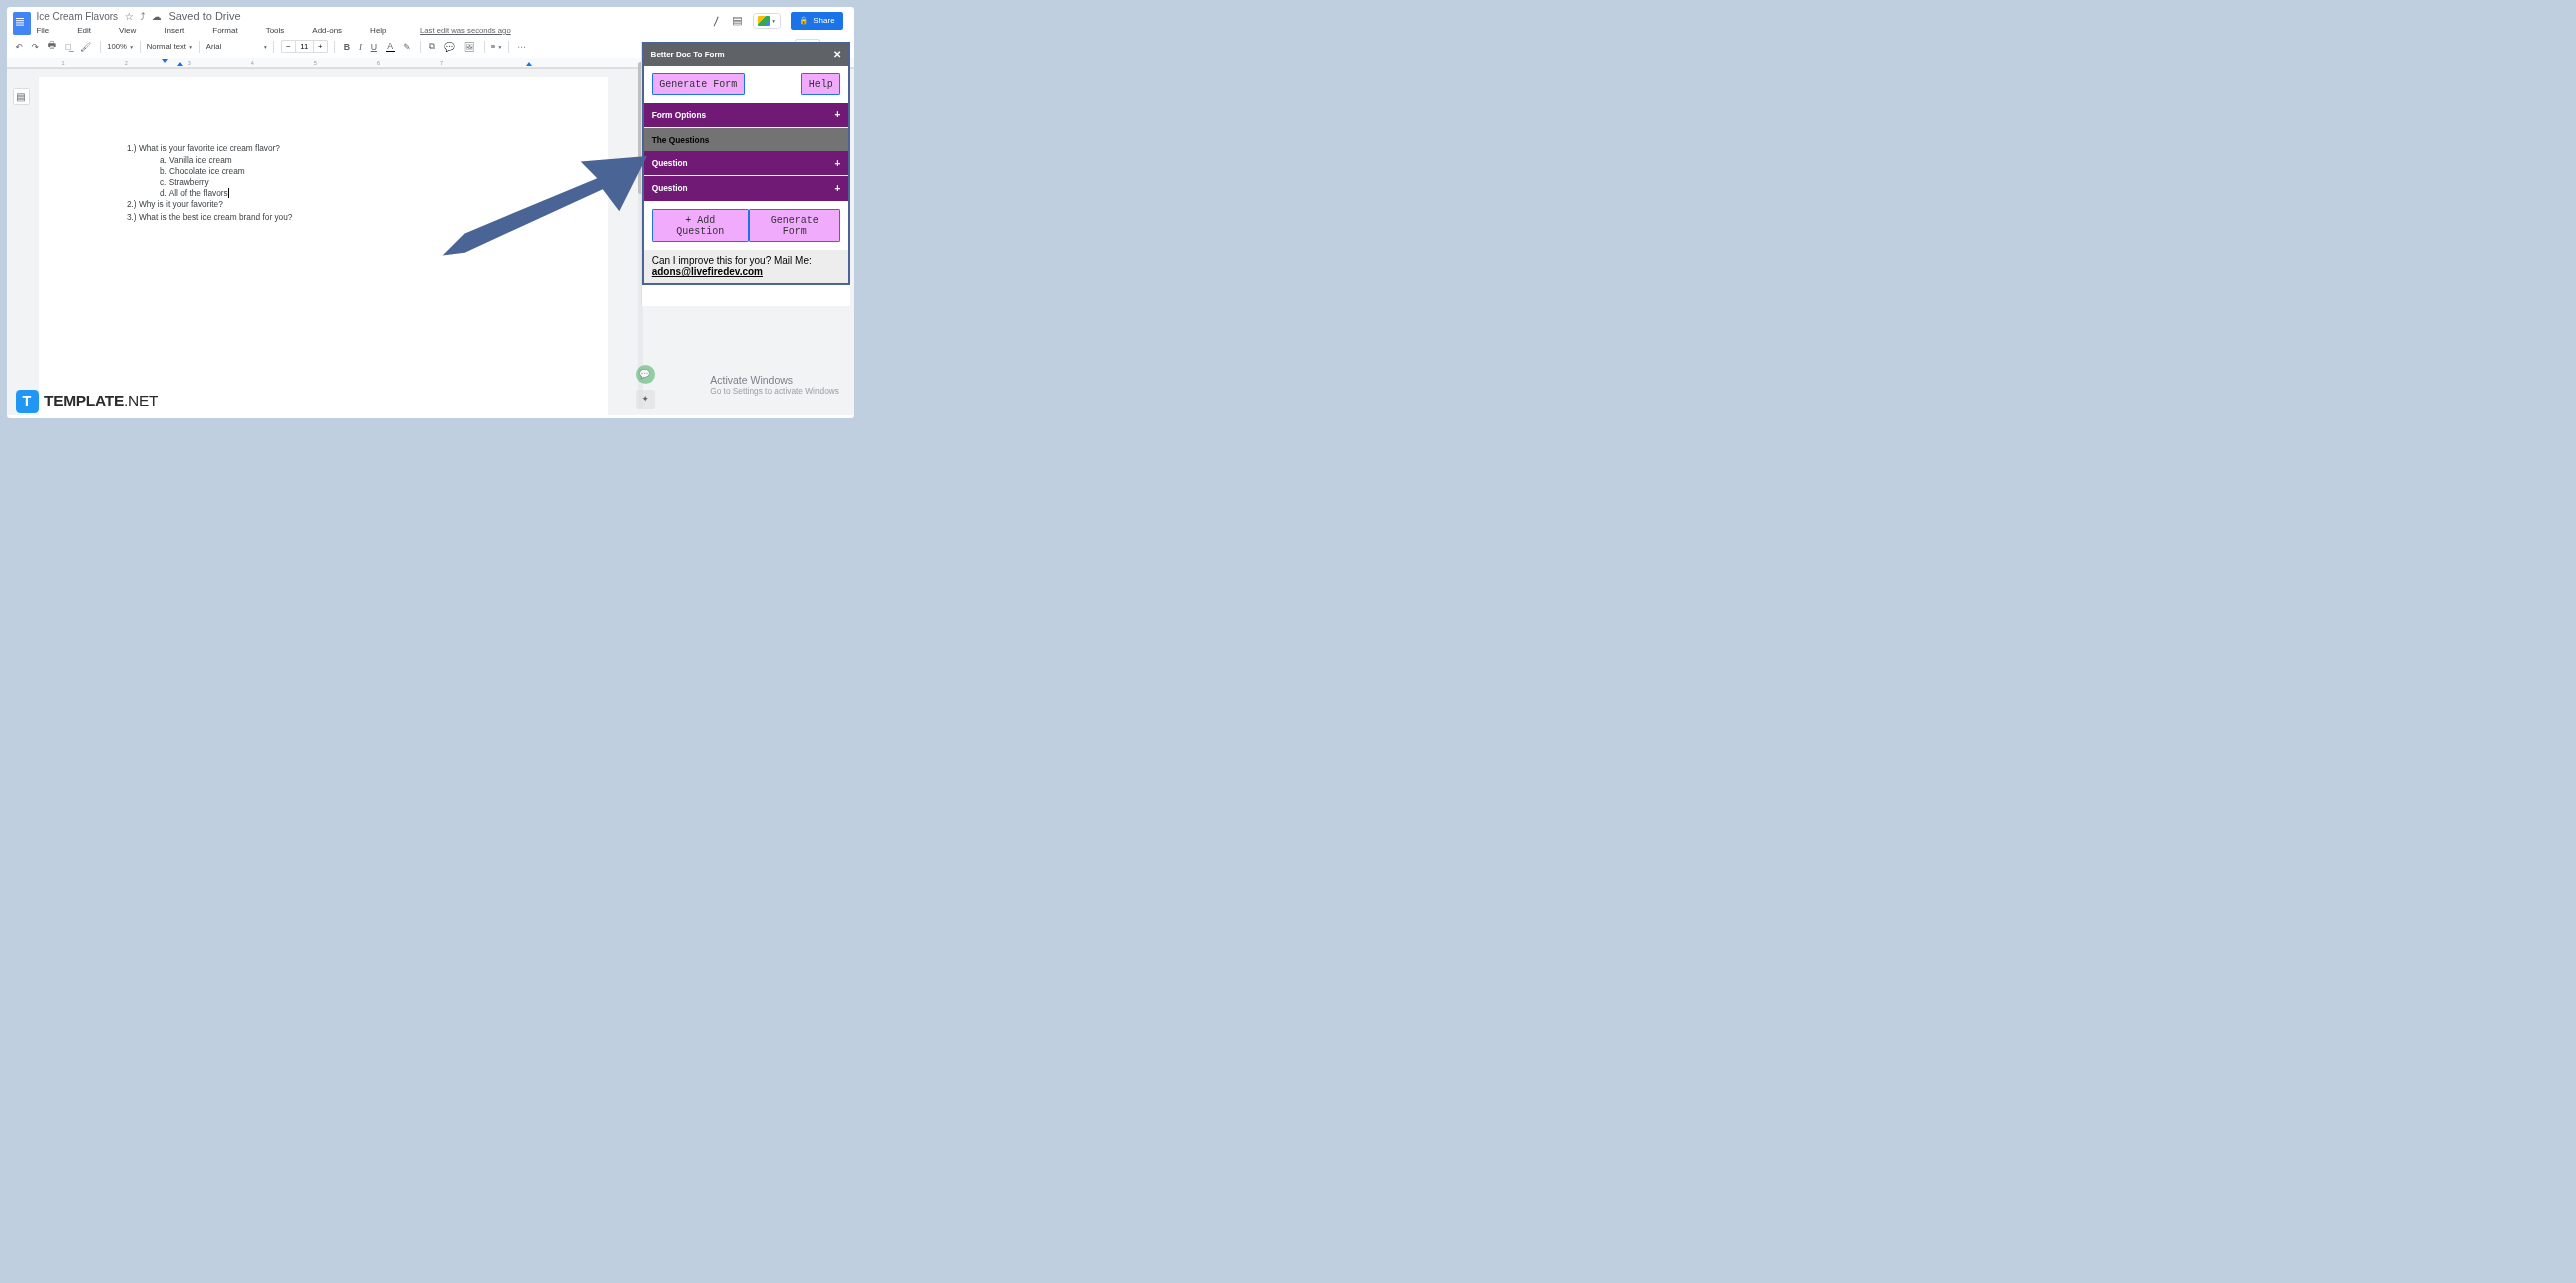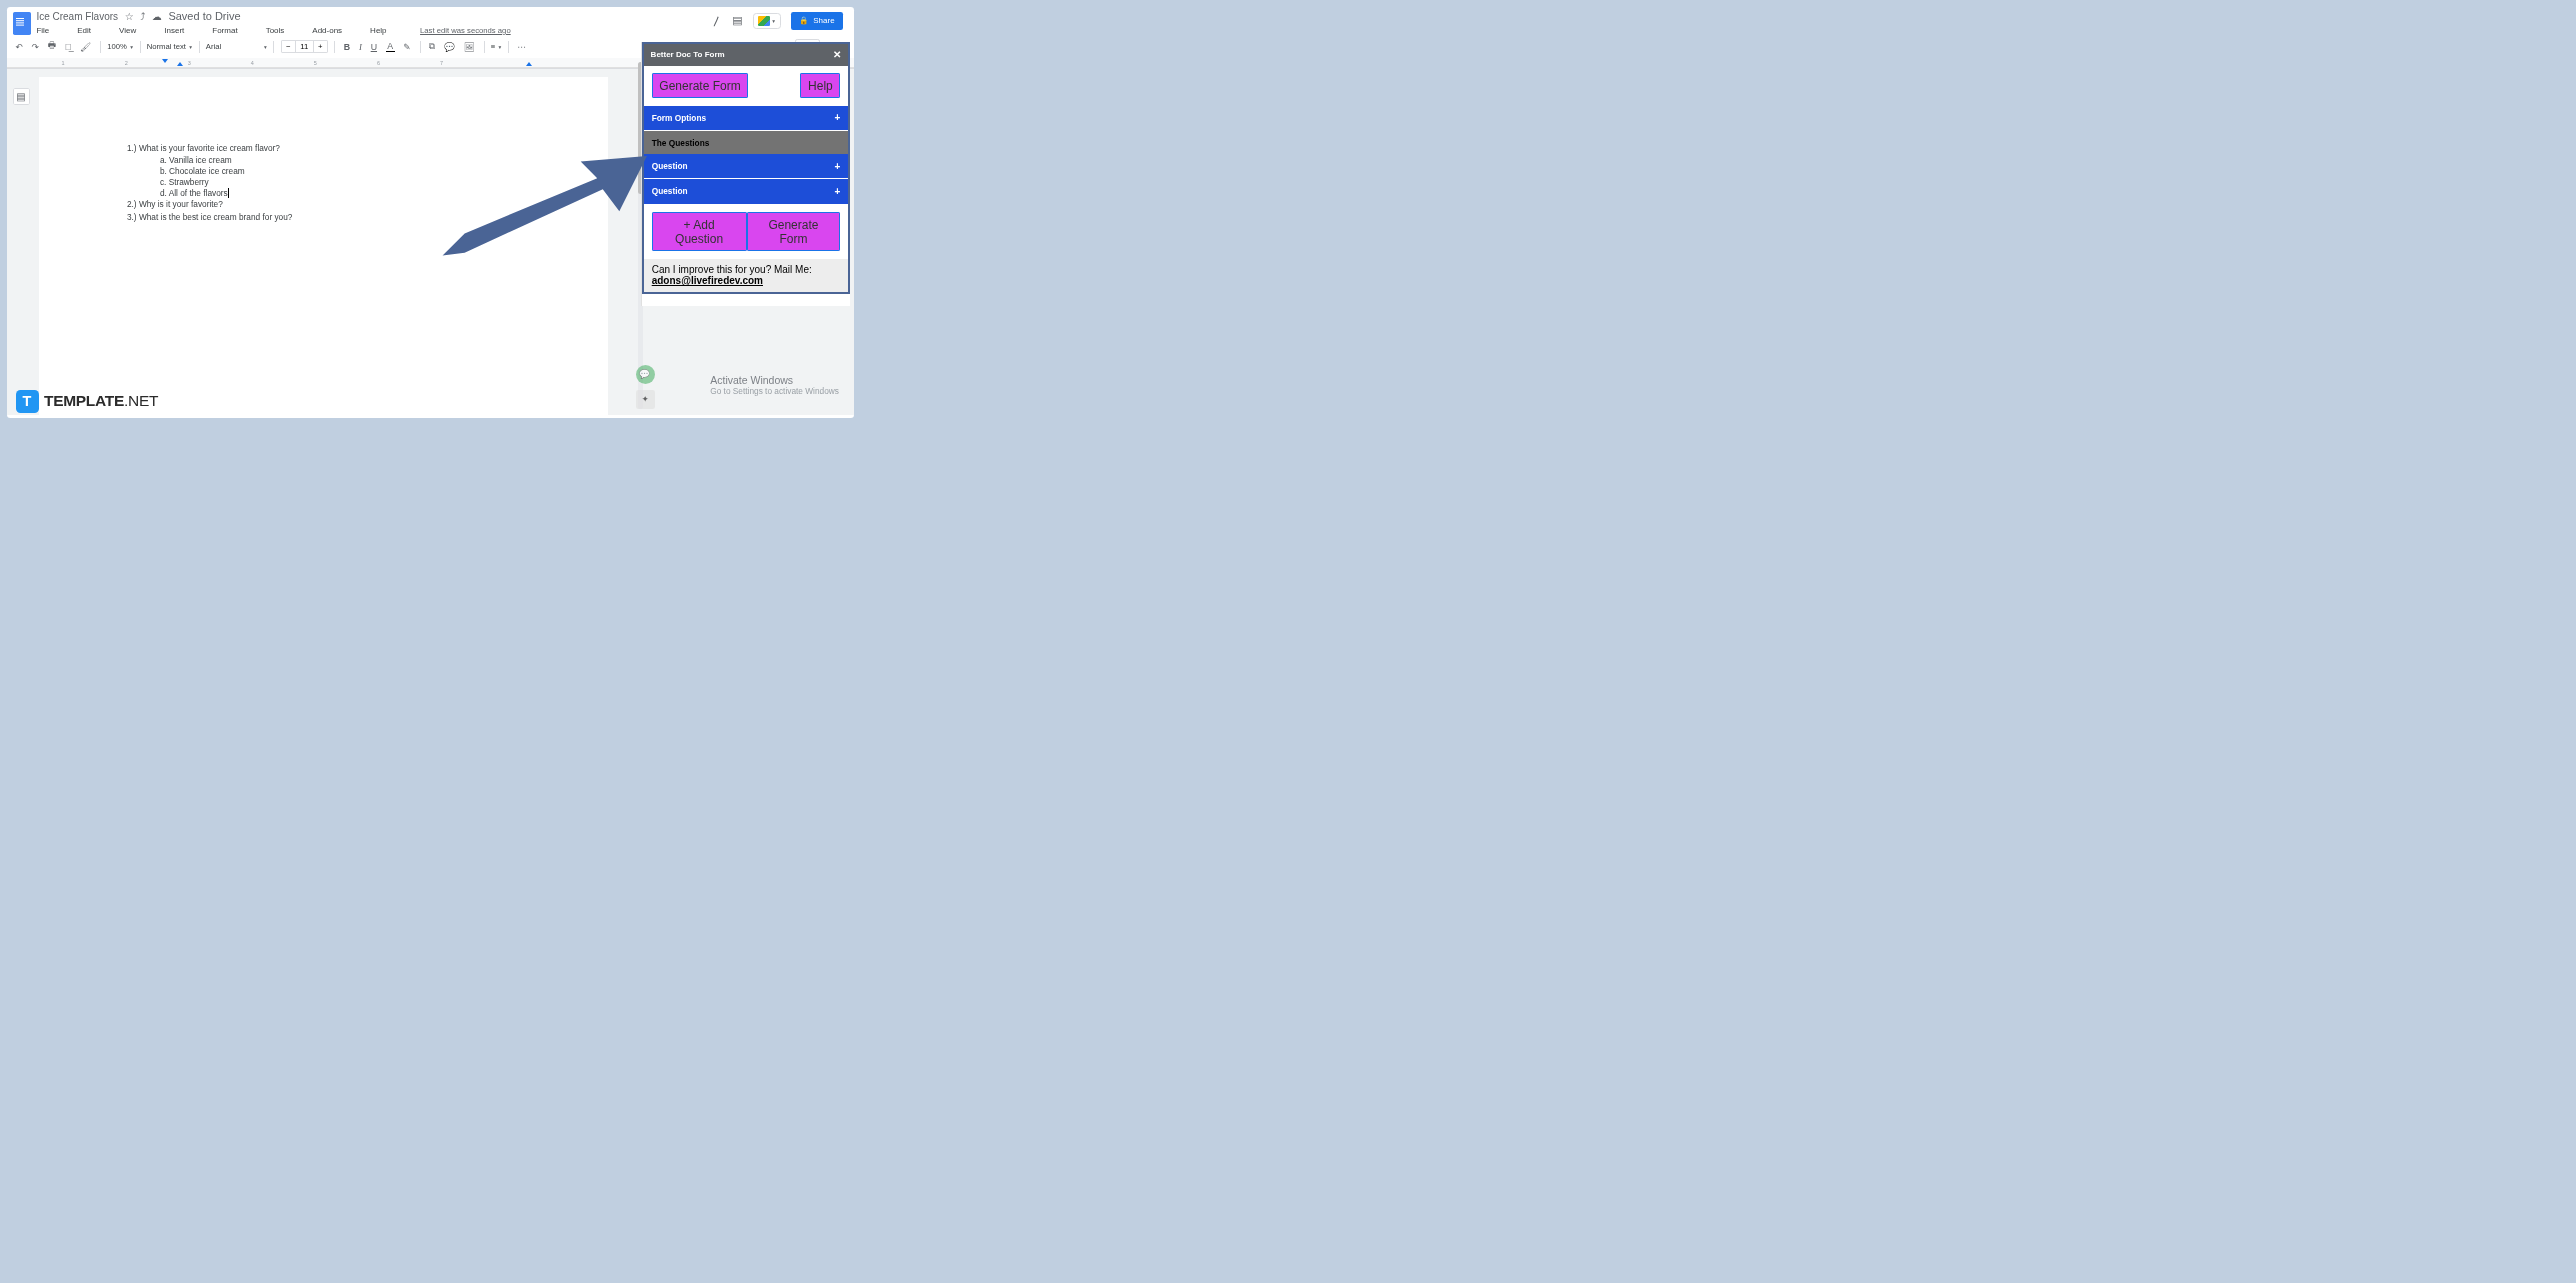--- a/index.html
+++ b/index.html
@@ -47,22 +47,22 @@
 .doc-page { background: #fff; width: 569px; min-height: 662px; margin: 7.7px 0 0 3.3px; padding: 66px 88px 0 88px; font-size: 8.3px; color: #3c4043; }
 .q-line { margin-bottom: 2.2px; }
 .opt { padding-left: 33px; margin-bottom: 1.1px; }
 .cursor { border-right: 0.8px solid #000; padding-right: 0.6px; }
 .side-panel { position: absolute; top: 35px; right: 4.4px; width: 209px; height: 264px; background: #fff; border-left: 0.6px solid #e0e0e0; }
 .addon-box { border: 2.8px solid #4a6495; }
 .addon-header { background: #5f6368; color: #fff; font-size: 8px; font-weight: bold; padding: 5.5px 6.6px; display: flex; justify-content: space-between; align-items: center; }
 .close-x { cursor: pointer; font-size: 10px; }
 .addon-body { background: #fff; }
 .addon-row { display: flex; justify-content: space-between; padding: 7.7px 7.7px; }
-.blue-btn { border: 1.1px solid #1a73e8; background: #d946ef; color: #333; font-size: 12px; padding: 4.4px 6.6px; border-radius: 1.1px; cursor: pointer; }
-.blue-bar { background: #1d4ed8; color: #fff; font-size: 8.3px; font-weight: bold; padding: 6.6px 7.7px; display: flex; justify-content: space-between; align-items: center; border-bottom: 0.6px solid #fff; cursor: pointer; }
+.blue-btn { border: 1.1px solid #1a73e8; background: #f0abfc; color: #333; font-size: 10px; padding: 4.4px 6.6px; border-radius: 1.1px; cursor: pointer; font-family: Liberation Mono, monospace; }
+.blue-bar { background: #701a75; color: #fff; font-size: 8.3px; font-weight: bold; padding: 6.6px 7.7px; display: flex; justify-content: space-between; align-items: center; border-bottom: 0.6px solid #fff; cursor: pointer; }
 .plus { font-size: 10px; }
 .white-bar { background: #737373; color: #000; font-size: 8.3px; font-weight: bold; padding: 6.6px 7.7px; }
 .footer-box { background: #ededed; padding: 5.5px 7.7px; font-size: 10px; }
 .footer-box a { color: #000; text-decoration: underline; font-weight: bold; }
 .arrow-svg { position: absolute; left: 419px; top: 138px; width: 232px; height: 116px; pointer-events: none; }
 .activate { position: absolute; right: 15.5px; bottom: 22px; text-align: left; color: #9aa0a6; font-size: 8.3px; }
 .activate .h { font-size: 10.5px; color: #7d8187; }
 .chat-fab { position: absolute; left: 629px; bottom: 34px; width: 19px; height: 19px; border-radius: 50%; background: #34a853; opacity: .5; display: flex; align-items: center; justify-content: center; }
 .explore-fab { position: absolute; left: 629px; bottom: 8.8px; width: 19px; height: 19px; border-radius: 2.2px; background: #e0e0e0; display: flex; align-items: center; justify-content: center; opacity: .6; }
 .template-logo { position: absolute; left: 15.5px; bottom: 15.5px; display: flex; align-items: center; gap: 5.5px; }

